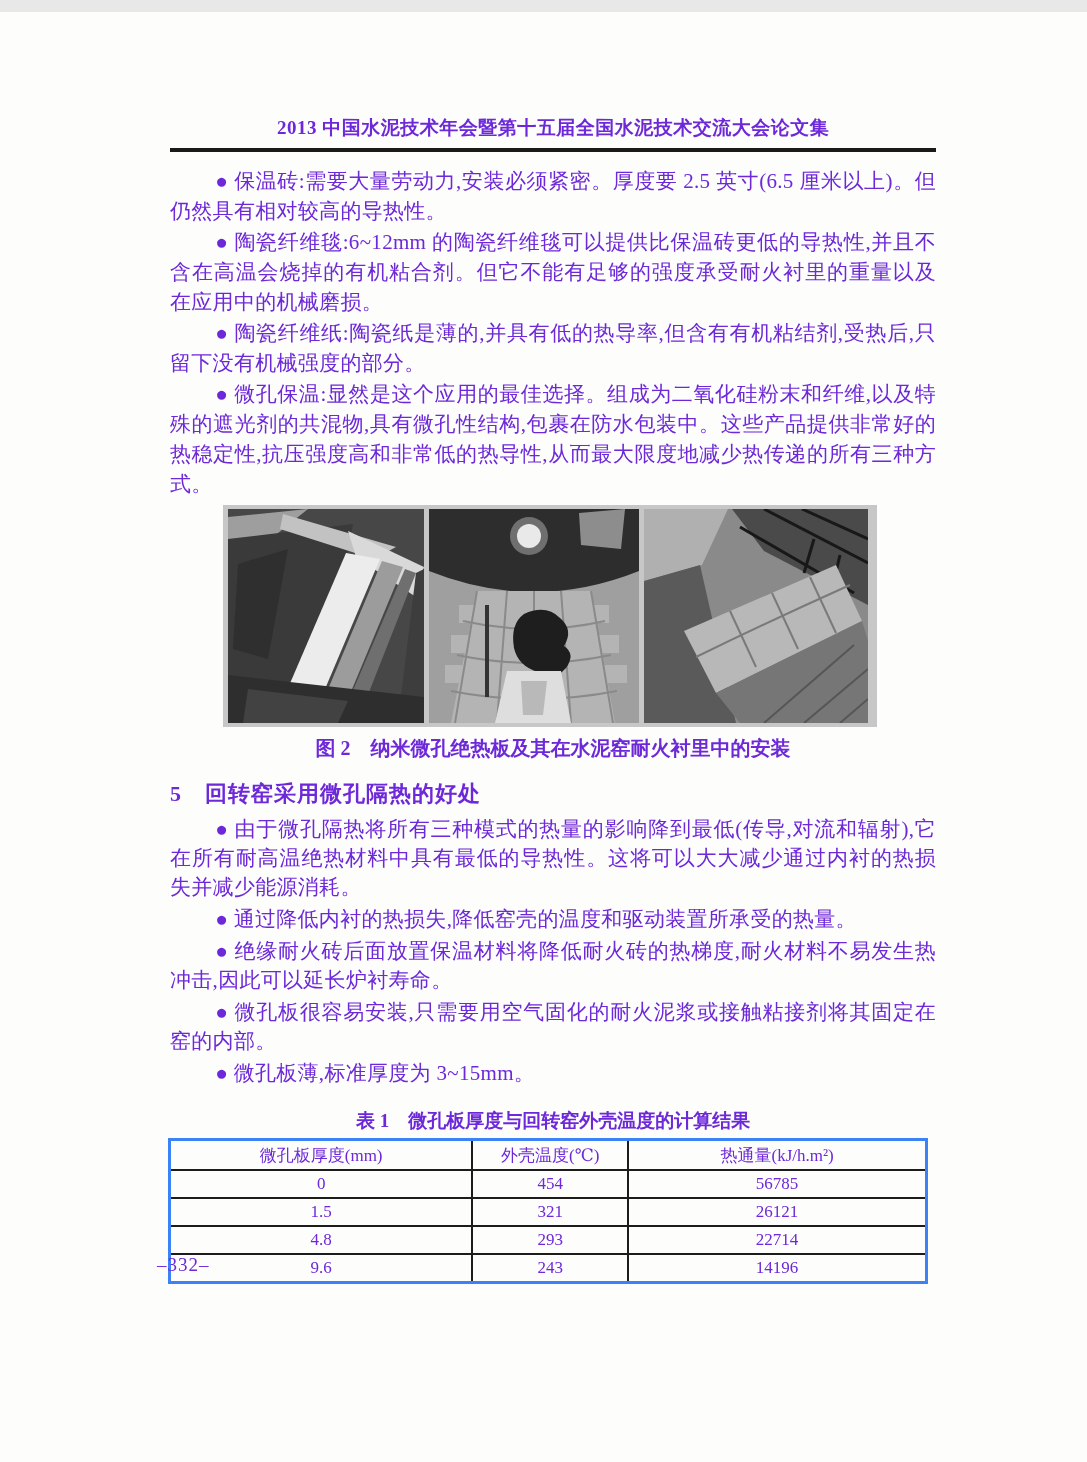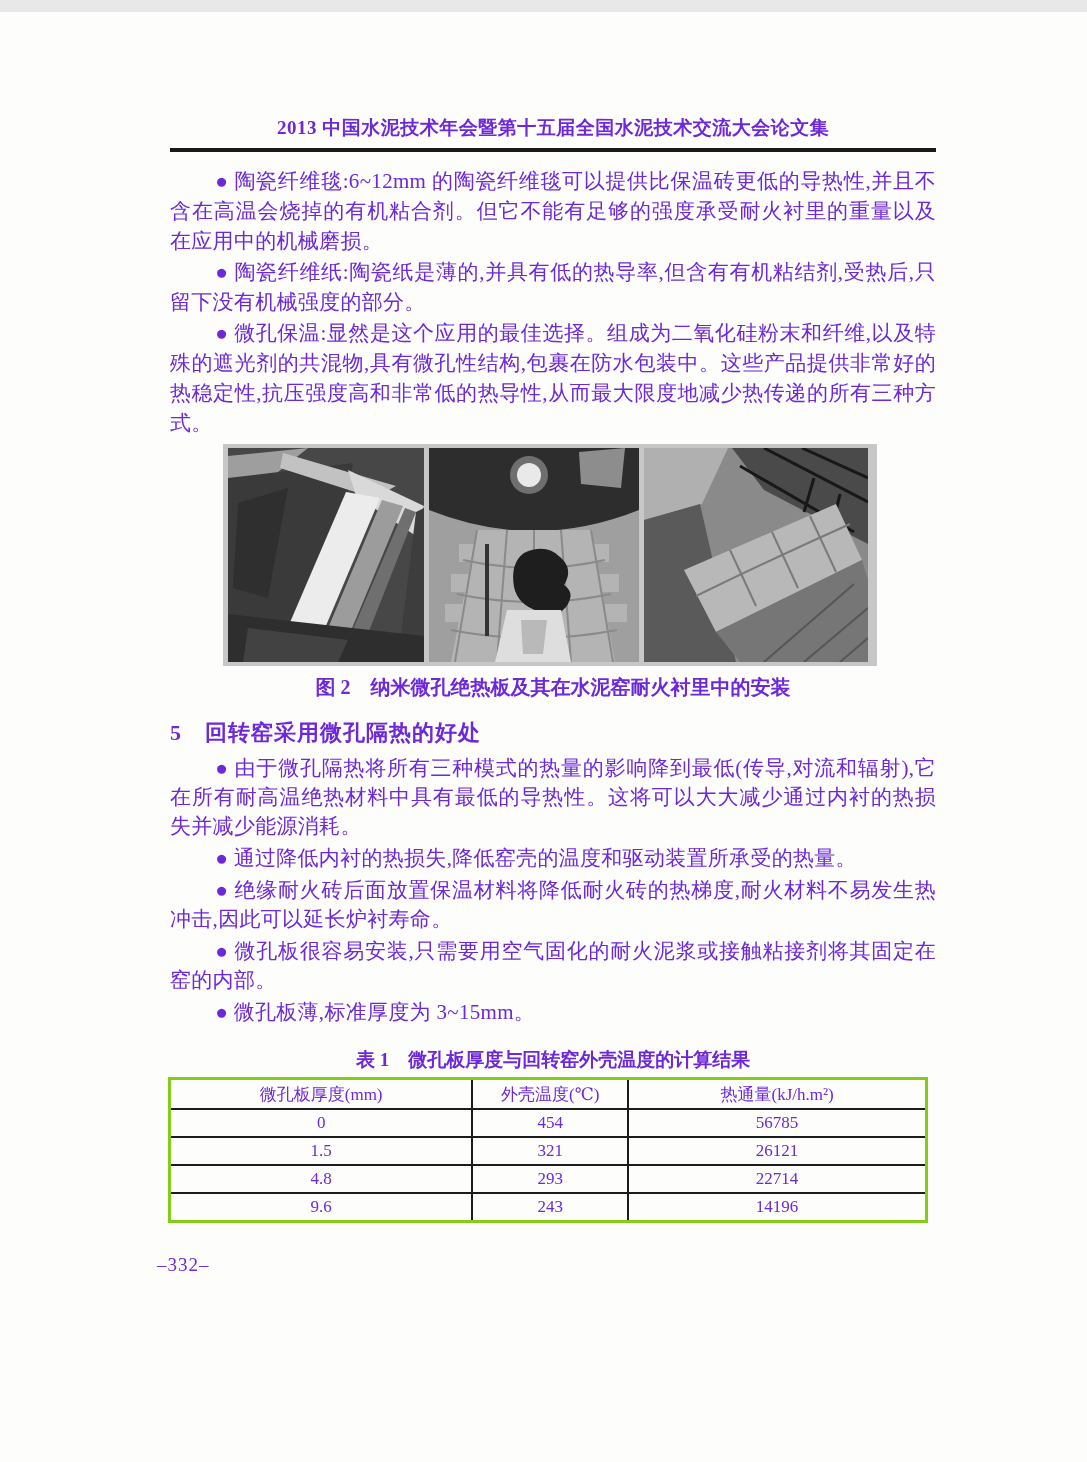--- a/index.html
+++ b/index.html
@@ -44,21 +44,21 @@
   }
   .s5 .par{margin-bottom:3px;line-height:29px;}
   .table-caption{
     text-align:center;font-weight:bold;font-size:19px;
     margin:21px 0 6px;line-height:23px;
   }
   table.data{
     width:760px;margin-left:-2px;
     border-collapse:collapse;table-layout:fixed;
     font-size:17px;
-    border:3px solid #84cc16;
+    border:3px solid #3b82f6;
   }
   table.data th,table.data td{
     border:2px solid #1c1c1c;text-align:center;
     padding:0;font-weight:normal;
   }
   table.data thead th{height:28px;font-size:17px;}
   table.data td{height:26px;}
   .page-number{
     position:absolute;left:157px;top:1242px;
     font-size:19px;letter-spacing:1px;
@@ -67,20 +67,21 @@
 </head>
 <body>
 
 <div class="page">
   <div class="content">
 
     <div class="header-title">2013 中国水泥技术年会暨第十五届全国水泥技术交流大会论文集</div>
     <div class="header-rule"></div>
 
     <div class="pars">
+      <p class="par">● 保温砖:需要大量劳动力,安装必须紧密。厚度要 2.5 英寸(6.5 厘米以上)。但仍然具有相对较高的导热性。</p>
       <p class="par">● 陶瓷纤维毯:6~12mm 的陶瓷纤维毯可以提供比保温砖更低的导热性,并且不含在高温会烧掉的有机粘合剂。但它不能有足够的强度承受耐火衬里的重量以及在应用中的机械磨损。</p>
       <p class="par">● 陶瓷纤维纸:陶瓷纸是薄的,并具有低的热导率,但含有有机粘结剂,受热后,只留下没有机械强度的部分。</p>
       <p class="par">● 微孔保温:显然是这个应用的最佳选择。组成为二氧化硅粉末和纤维,以及特殊的遮光剂的共混物,具有微孔性结构,包裹在防水包装中。这些产品提供非常好的热稳定性,抗压强度高和非常低的热导性,从而最大限度地减少热传递的所有三种方式。</p>
     </div>
 
     <div class="figure">
 
       <svg width="196" height="214" viewBox="0 0 196 214">
         <rect width="196" height="214" fill="#474747"></rect>
         <polygon points="0,8 80,0 45,28 0,42" fill="#9e9e9e"></polygon>

